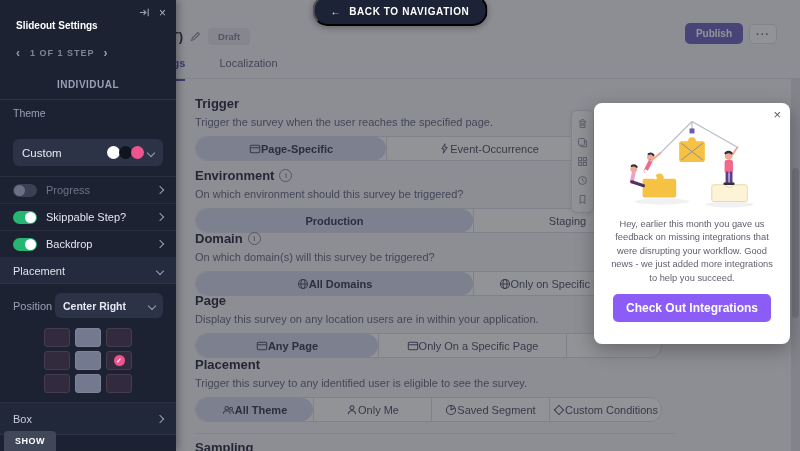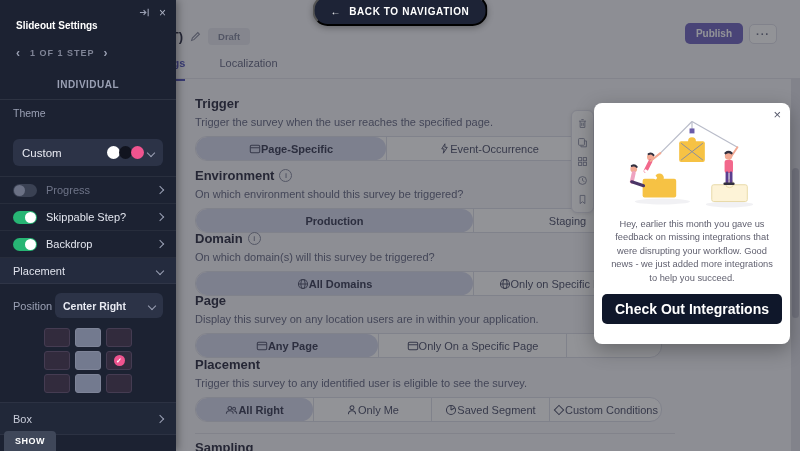--- a/index.html
+++ b/index.html
@@ -102,21 +102,21 @@
   .show-btn{position:absolute;left:4px;bottom:0;background:#3f4759;color:#fff;font-size:9px;
             font-weight:700;letter-spacing:.5px;padding:5px 11px;border-radius:4px 4px 0 0;border:none;}
   
   .modal{position:absolute;left:594px;top:103px;width:196px;height:241px;background:#fff;
          border-radius:8px;z-index:20;box-shadow:0 6px 20px rgba(0,0,0,.3);
          display:flex;flex-direction:column;align-items:center;}
   .modal-close{position:absolute;right:9px;top:5px;color:#55586a;font-size:13px;line-height:13px;}
   .modal-title{font-size:13px;font-weight:700;color:#2e2b3f;text-align:center;line-height:1.6;
                margin:2px 12px 0;}
   .modal-body{font-size:9.3px;color:#5f5f6e;text-align:center;line-height:1.45;margin:6px 13px 0;}
-  .modal-cta{margin-top:9px;background:#0f172a;color:#fff;font-size:14px;font-weight:700;
+  .modal-cta{margin-top:9px;background:#8b5cf6;color:#fff;font-size:12px;font-weight:700;
              padding:7px 13px;border-radius:5px;border:none;}
 </style>
 </head>
 <body>
 
 <div class="main">
 
   <div class="hdr-title-row">
     <span class="hdr-title">(AT)</span>
     <svg width="11" height="11" viewBox="0 0 14 14">
@@ -229,21 +229,21 @@
     <div class="sec-title">Placement</div>
     <div class="sec-desc">Trigger this survey to any identified user is eligible to see the survey.</div>
     <div class="seg">
       <div class="segopt sel" style="flex:0 0 117px">
         <svg width="13" height="12" viewBox="0 0 15 14">
             <circle cx="5.5" cy="5" r="2.1"></circle>
             <path d="M1.5,11.5 C1.5,9 3.3,8 5.5,8 C7.7,8 9.5,9 9.5,11.5"></path>
             <circle cx="10.5" cy="5.4" r="1.7"></circle>
             <path d="M10.8,8.2 C12.6,8.4 13.6,9.5 13.6,11.5"></path>
           </svg>
-        <span>All Right</span>
+        <span>All Theme</span>
       </div>
       <div class="segopt" style="flex:0 0 117px">
         <svg width="12" height="12" viewBox="0 0 14 14">
             <circle cx="7" cy="4.3" r="2.3"></circle>
             <path d="M2.8,12 C2.8,9.2 4.7,8 7,8 C9.3,8 11.2,9.2 11.2,12"></path>
           </svg>
         <span>Only Me</span>
       </div>
       <div class="segopt" style="flex:0 0 117px">
         <svg width="12" height="12" viewBox="0 0 14 14">

